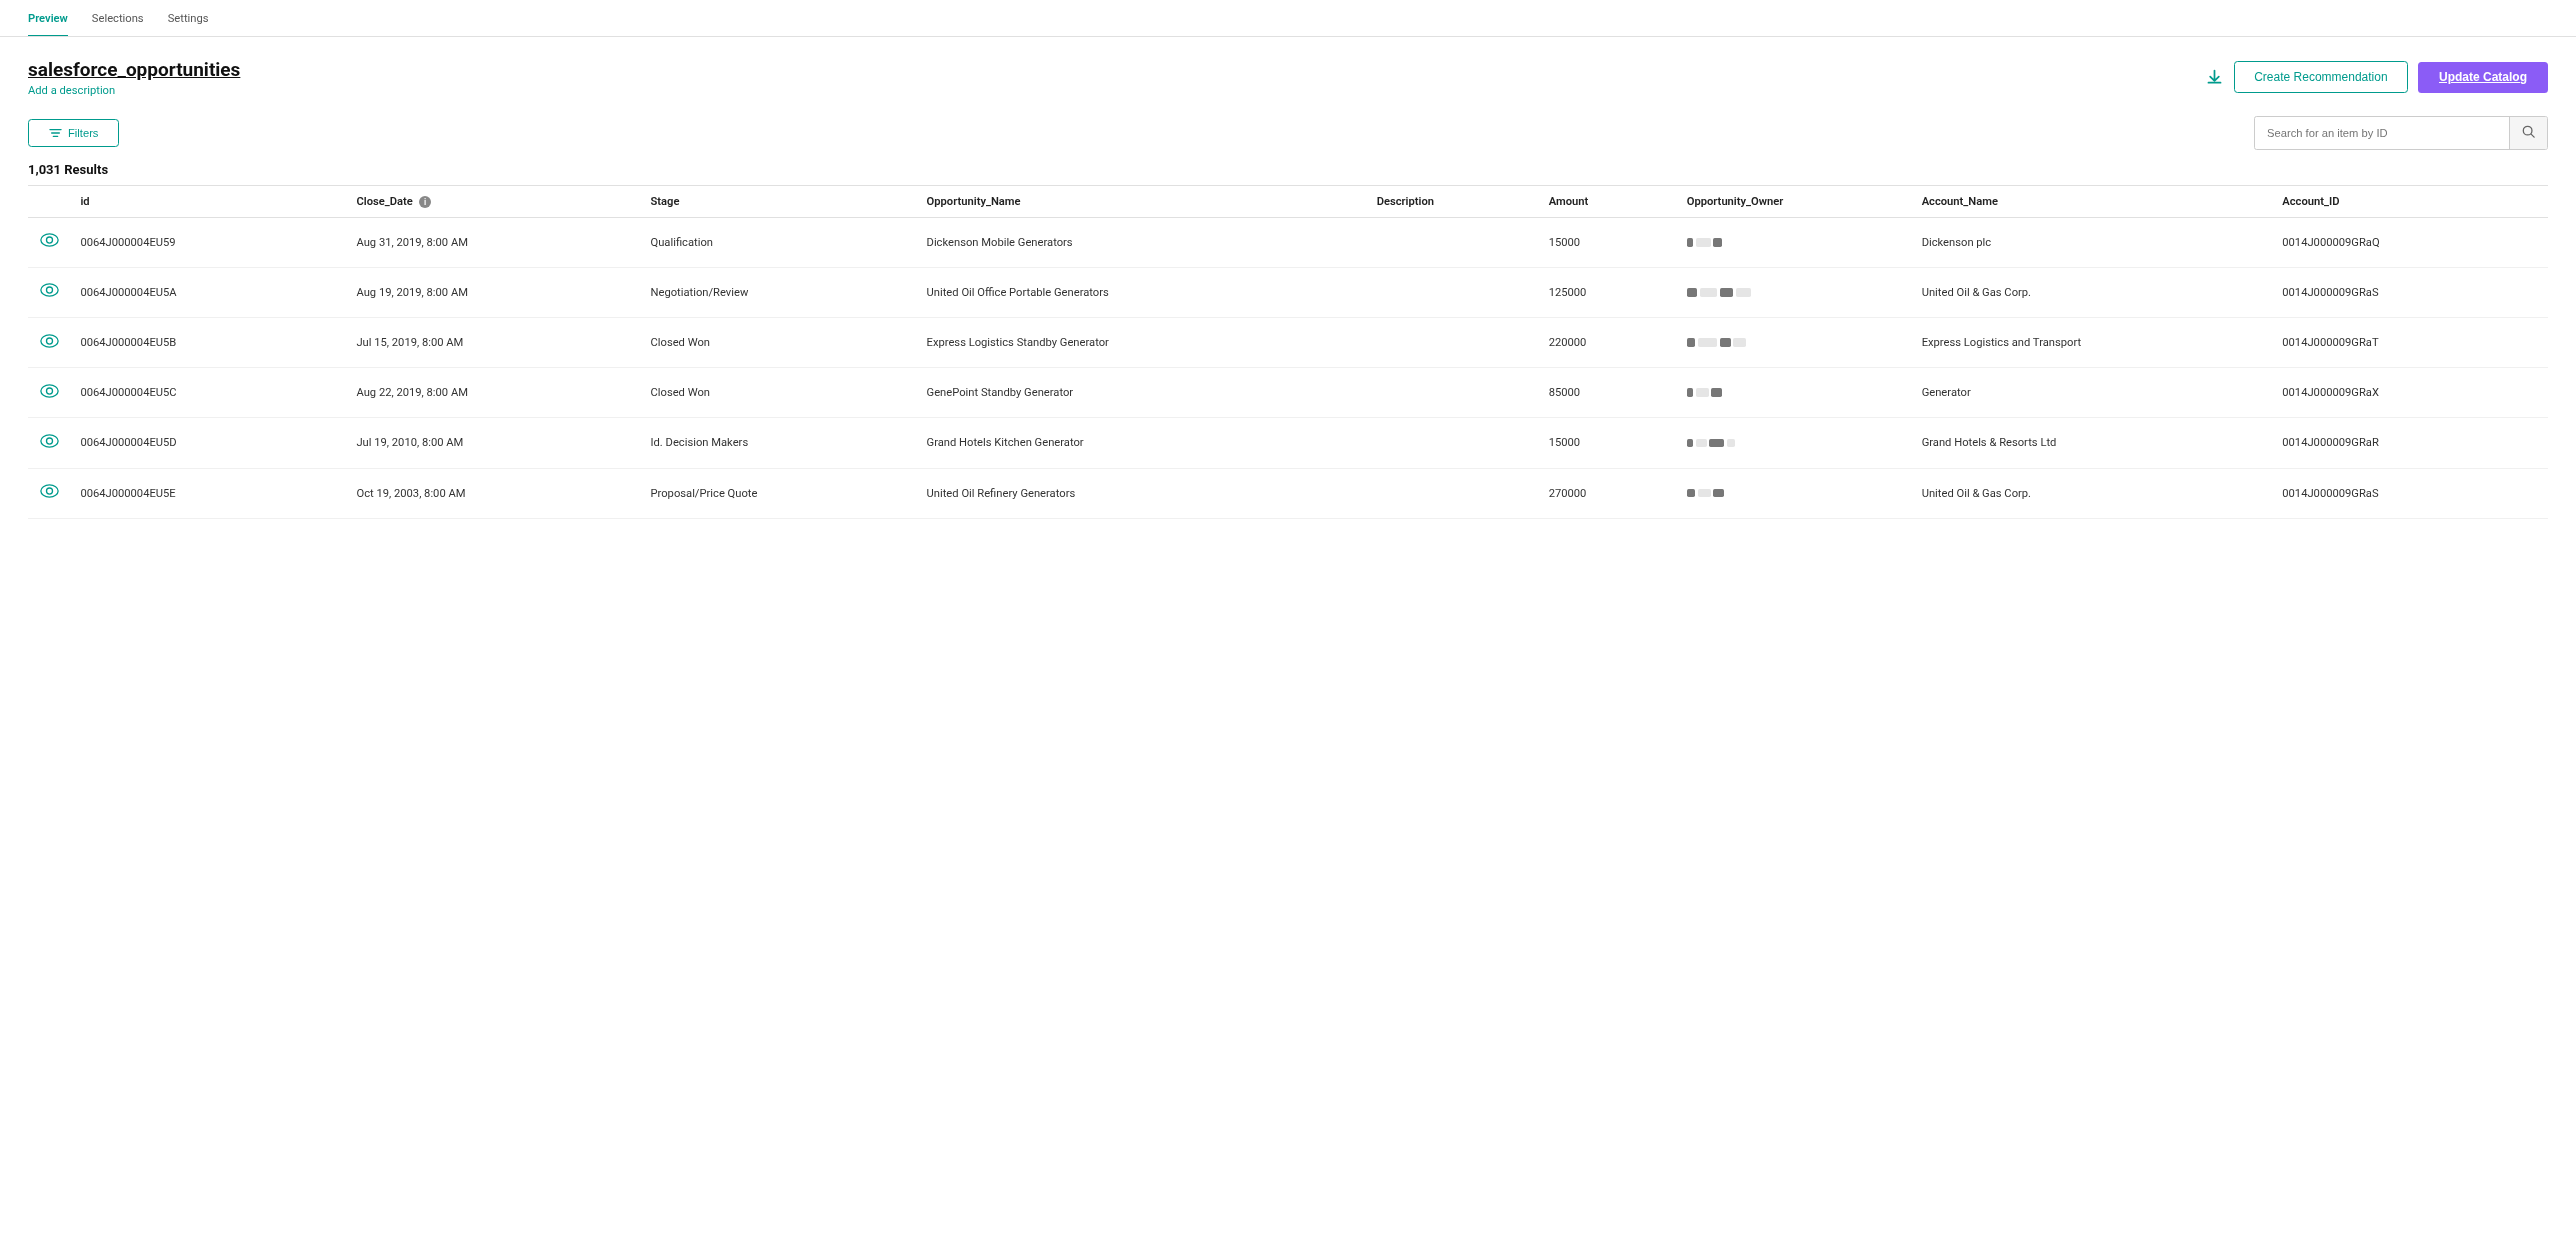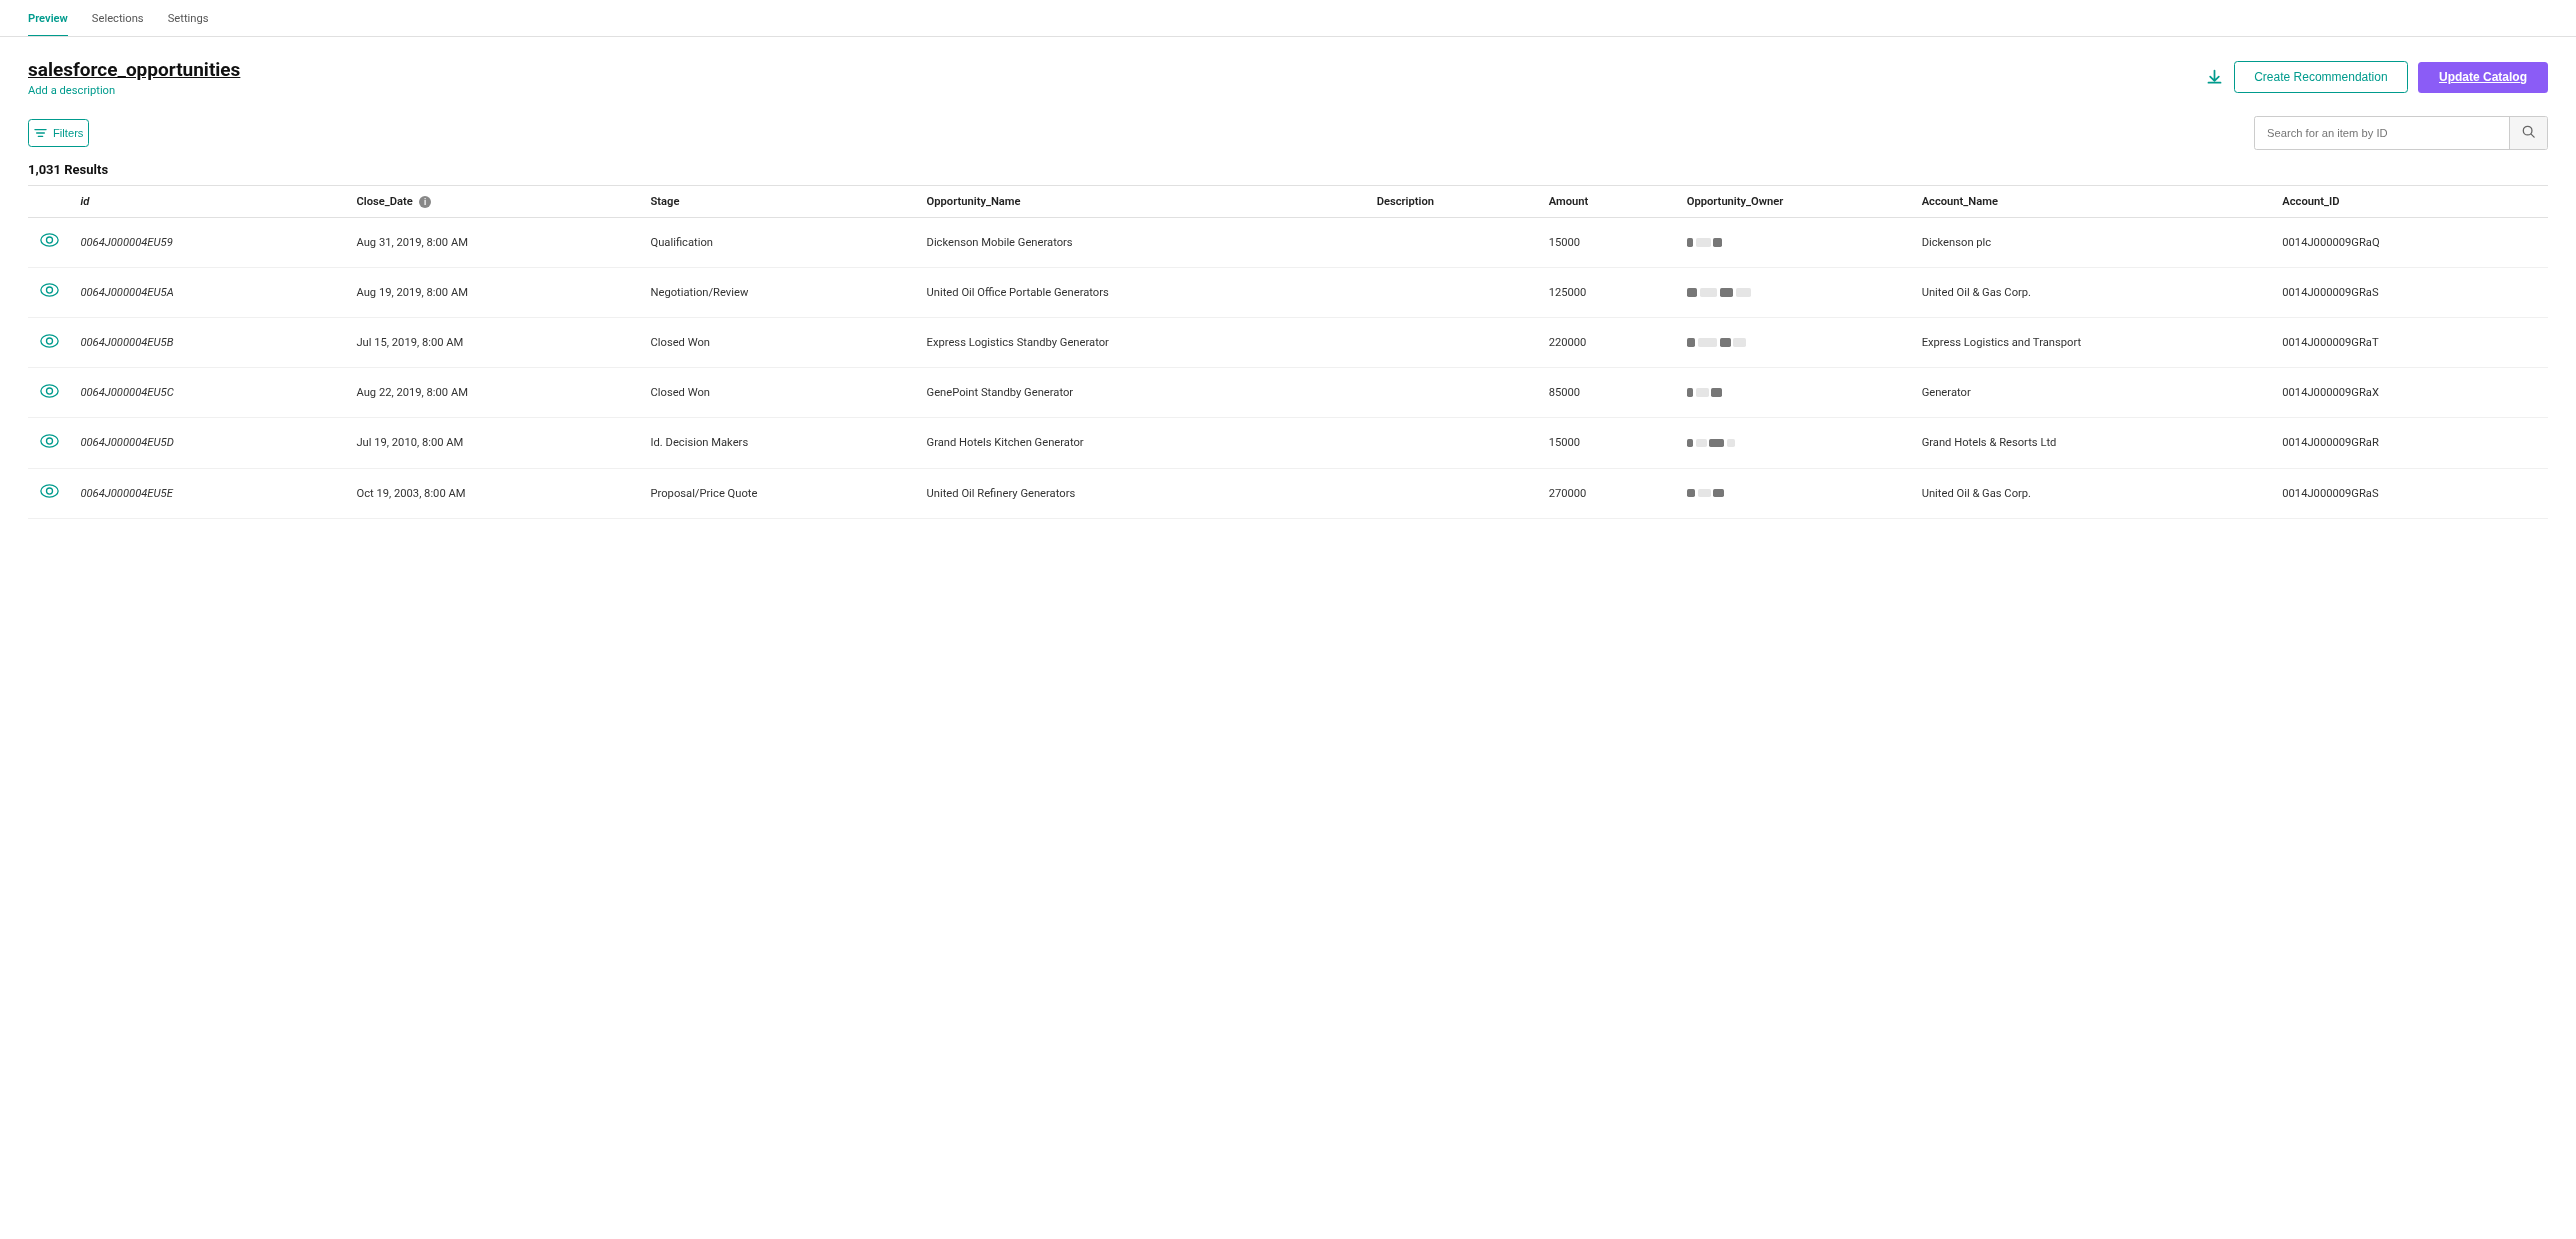--- a/index.html
+++ b/index.html
@@ -86,21 +86,21 @@
       justify-content: space-between;
       padding: 15.6px 28px 8.6px;
     }
     .filters-btn {
       display: flex;
       align-items: center;
       gap: 6px;
       border: 1.3px solid #009b8d;
       color: #009b8d;
       background: #fff;
-      padding: 7px 5px;
+      padding: 7px 20px;
       border-radius: 3.5px;
       font-size: 11.2px;
       cursor: pointer;
       font-weight: 500;
     }
     .search-box {
       display: flex;
       align-items: center;
       border: 0.9px solid #ccc;
       border-radius: 2.6px;
@@ -183,21 +183,21 @@
     .bar {
       height: 8.6px;
       border-radius: 1.7px;
       background: #bbb;
       opacity: 0.6;
     }
     .bar.dark { background: #555; opacity: 0.8; }
     .bar.light { background: #ccc; opacity: 0.5; }
 
     .col-eye { width: 42px; text-align: center; }
-    .col-id { min-width: 138px; font-style: italic; }
+    .col-id { min-width: 138px; }
     .col-date { min-width: 147px; }
     .col-stage { min-width: 138px; }
     .col-opp-name { min-width: 225px; }
     .col-desc { min-width: 86px; }
     .col-amount { min-width: 69px; }
     .col-owner { min-width: 112px; }
     .col-account { min-width: 173px; }
     .col-account-id { min-width: 138px; }
 
     .table-wrapper {

